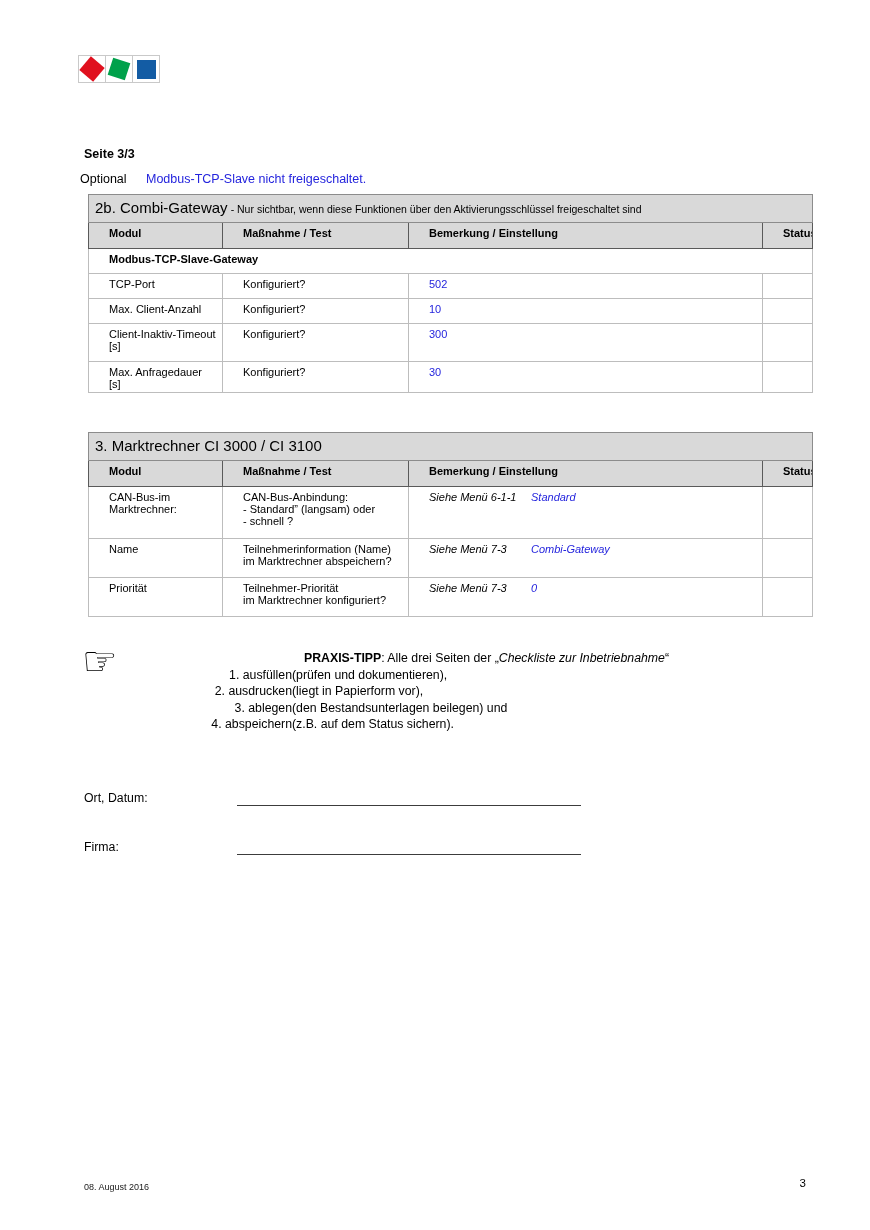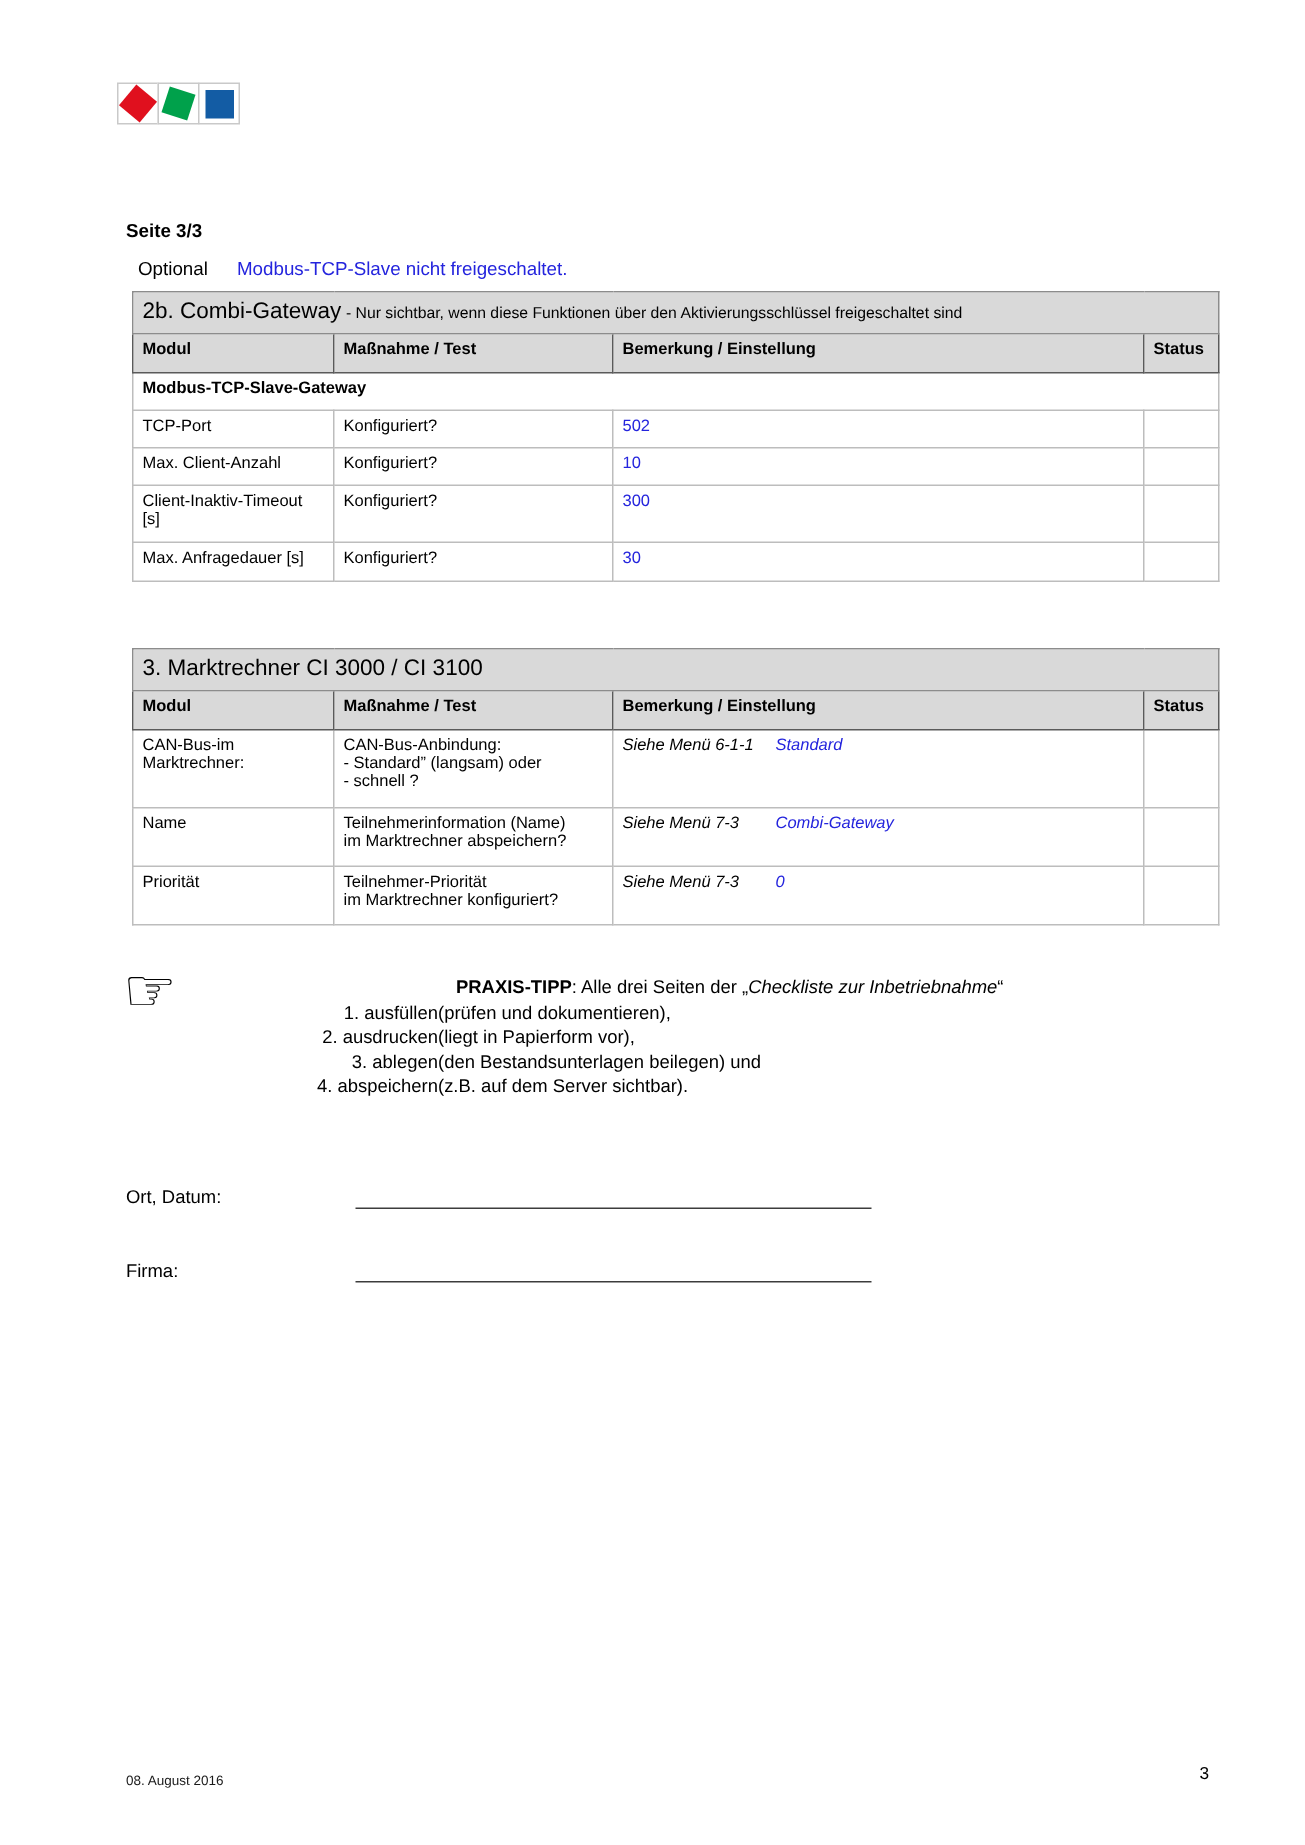--- a/index.html
+++ b/index.html
@@ -14,29 +14,29 @@
   .logo-tile { width:28px; height:28px; background:#fff; border:1px solid #c9c9c9;
     display:flex; align-items:center; justify-content:center; margin-right:-1px; }
   .shape { width:18px; height:18px; }
   .shape.red   { background:#e0101e; transform:rotate(40deg); }
   .shape.green { background:#00a14b; transform:rotate(18deg); }
   .shape.blue  { background:#135ca4; width:19px; height:19px; }
   .wordmark { position:absolute; right:62px; top:50px; font-size:34px; font-weight:300;
     color:#98989b; letter-spacing:1.5px; }
   
   .seite { position:absolute; left:84px; top:147px; font-size:12.5px; font-weight:bold; }
-  .optional-row { position:absolute; left:92px; top:172px; font-size:12.5px; display:flex; }
+  .optional-row { position:absolute; left:80px; top:172px; font-size:12.5px; display:flex; }
   .optional-label { width:66px; flex:none; }
   .blue { color:#2424dd; }
   
   table { border-collapse:collapse; table-layout:fixed; width:724px; position:absolute; left:88px;
     font-size:11px; border:1px solid #8c8c8c; }
   #tbl1 { top:194px; }
   #tbl2 { top:432px; }
-  td, th { vertical-align:top; padding:4px 6px 2px 6px; border:1px solid #bdbdbd; overflow:hidden; }
+  td, th { vertical-align:top; padding:4px 6px 2px 20px; border:1px solid #bdbdbd; overflow:hidden; }
   th { background:#d9d9d9; border:1px solid #5a5a5a; text-align:left; font-size:11px; }
   .title-cell { background:#d9d9d9; border:1px solid #8c8c8c; padding:4px 6px; }
   .tbl-title-big { font-size:15px; font-weight:400; }
   .tbl-title-note { font-size:10.5px; }
   .section-cell { font-weight:bold; }
   .prewrap { white-space:pre-line; }
   .bem-flex { display:flex;font-style:italic; }
   .bem-label { width:102px; flex:none; }
   
   .hand-icon { position:absolute; left:82px; top:641px; font-size:40px; line-height:1;
@@ -196,21 +196,21 @@
     <div class="tip-item">
       <span class="tip-step">2. ausdrucken</span>
       <span>(liegt in Papierform vor),</span>
     </div>
     <div class="tip-item">
       <span class="tip-step">3. ablegen</span>
       <span>(den Bestandsunterlagen beilegen) und</span>
     </div>
     <div class="tip-item">
       <span class="tip-step">4. abspeichern</span>
-      <span>(z.B. auf dem Server sichtbar).</span>
+      <span>(z.B. auf dem Status sichern).</span>
     </div>
   </div>
 
   <div class="sig-row" style="top:791px">
     <span class="sig-label">Ort, Datum:</span>
     <span class="sig-line"></span>
   </div>
   <div class="sig-row" style="top:840px">
     <span class="sig-label">Firma:</span>
     <span class="sig-line"></span>

